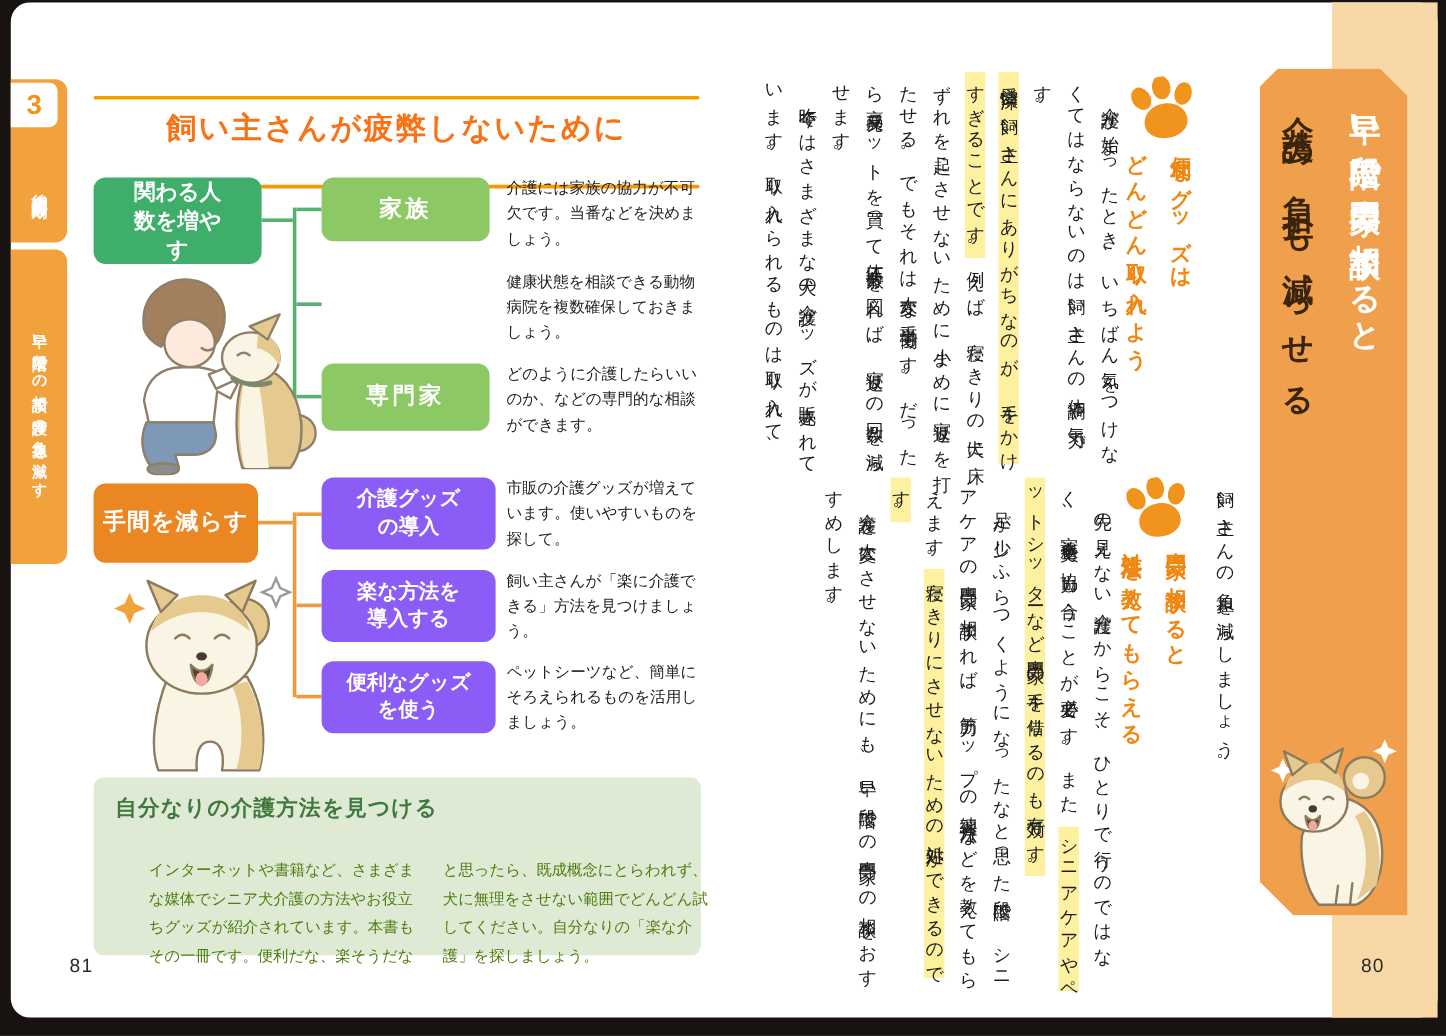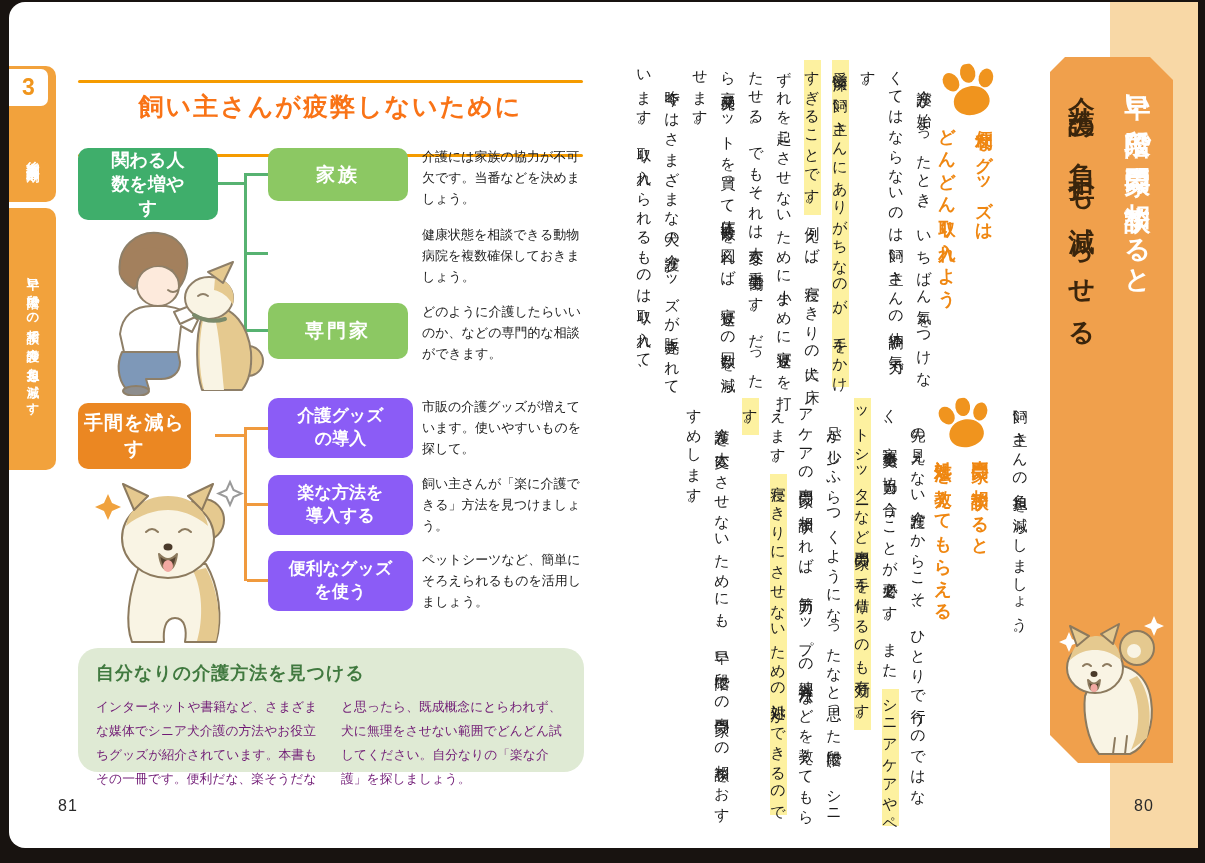--- a/index.html
+++ b/index.html
@@ -46,23 +46,23 @@
           text-align:center; line-height:1.35; }
   .g-parent { background:#3fae6b; font-size:18px; }
   .g-child  { background:#8cc863; font-size:19px; letter-spacing:3px; }
   .o-parent { background:#eb8722; font-size:19px; letter-spacing:1px; }
   .o-child  { background:#8b5cf6; font-size:17px; }
   .desc { font-size:13px; line-height:1.62; color:#222; width:165px; }
   .conn-g { background:#57b271; }
   .conn-o { background:#f09a3e; }
 
   
-  .tip { left:78px; top:648px; width:506px; height:124px; background:#dfead4; border-radius:20px; }
+  .tip { left:78px; top:648px; width:506px; height:148px; background:#dfead4; border-radius:8px; }
   .tip-title { position:absolute; left:18px; top:13px; font-size:18px; font-weight:bold; color:#40793f; letter-spacing:1px; }
-  .tip-col { position:absolute; top:47px; font-size:12.8px; line-height:1.88; color:#701a75; }
+  .tip-col { position:absolute; top:65px; font-size:12.8px; line-height:1.88; color:#4d7c0f;margin-left:28px; }
 </style>
 </head>
 <body>
 
 <div class="stage">
   <div class="spread abs"></div>
   <div class="peach-band abs"></div>
 
   <div class="tab tab1 abs">
     <div class="tab1-num">
@@ -104,21 +104,21 @@
       <path d="M128 96 C152 96 166 116 169 142 C170 157 167 171 160 180 L120 180 C114 162 113 128 120 106 Z" fill="#e5c98f"></path>
       <path d="M121 110 C116 134 117 162 122 180 L142 180 C140 160 138 132 134 112 Z" fill="#f9f4e4" stroke="none"></path>
       <ellipse cx="127" cy="88" rx="24" ry="21" fill="#f9f4e4"></ellipse>
       <path d="M133 68 C148 70 154 82 151 95 C146 86 140 82 132 80 Z" fill="#e5c98f" stroke="none"></path>
       <path d="M141 73 L151 52 L126 62 Z" fill="#e5c98f"></path>
       <path d="M116 86 q5 -4 10 0" fill="none"></path>
       <path d="M112 105 q15 9 31 4" stroke="#7a8a6a" stroke-width="4" fill="none"></path>
     </g>
   </svg>
 
-  <div class="node o-parent abs" style="left:78px; top:403px; width:113px; height:66px;">手間を減らす</div>
+  <div class="node o-parent abs" style="left:78px; top:403px; width:137px; height:66px;">手間を減らす</div>
   <div class="conn-o abs" style="left:215px; top:434px; width:29px; height:3px;"></div>
   <div class="conn-o abs" style="left:244px; top:427px; width:3px; height:154px;"></div>
   <div class="conn-o abs" style="left:247px; top:427px; width:21px; height:3px;"></div>
   <div class="conn-o abs" style="left:247px; top:503px; width:21px; height:3px;"></div>
   <div class="conn-o abs" style="left:247px; top:579px; width:21px; height:3px;"></div>
   <div class="node o-child abs" style="left:268px; top:398px; width:145px; height:60px; padding:0 24px;">介護グッズの導入</div>
   <div class="node o-child abs" style="left:268px; top:475px; width:145px; height:60px; padding:0 24px;">楽な方法を導入する</div>
   <div class="node o-child abs" style="left:268px; top:551px; width:145px; height:60px; padding:0 14px;">便利なグッズを使う</div>
   <div class="desc abs" style="left:422px; top:396px;">市販の介護グッズが増えています。使いやすいものを探して。</div>
   <div class="desc abs" style="left:422px; top:473px;">飼い主さんが「楽に介護できる」方法を見つけましょう。</div>

